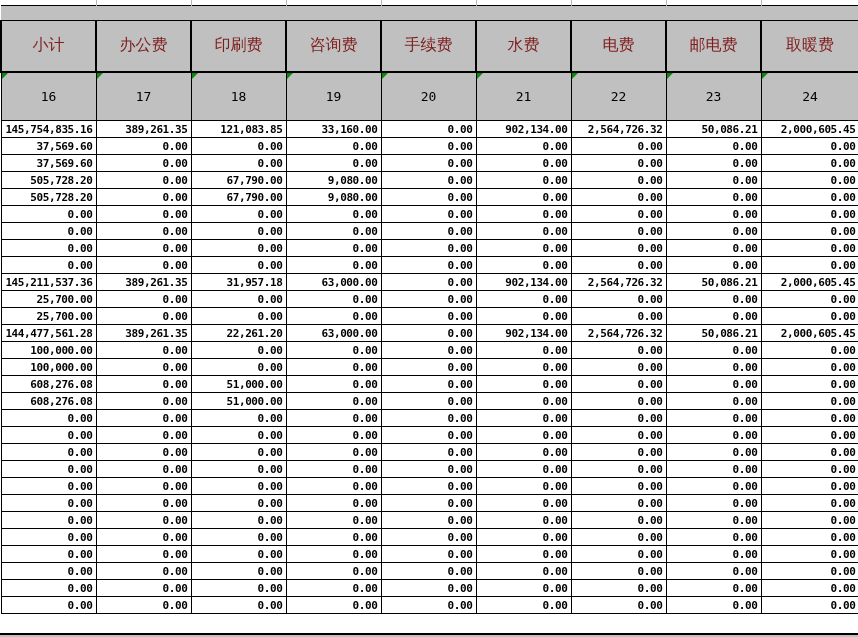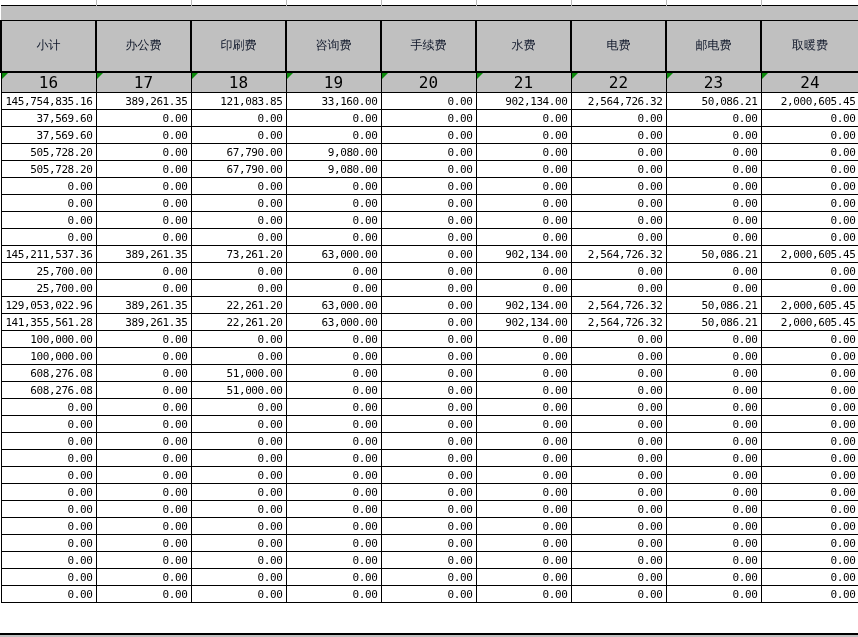--- a/index.html
+++ b/index.html
@@ -34,49 +34,49 @@
     padding: 0;
   }
 
   
   tr.hdr { height: 52px; }
   tr.hdr th {
     background: #c0c0c0;
     border: 2px solid #000;
     border-top: 1px solid #000;
     font-weight: normal;
-    font-size: 12px;
-    color: #0f172a;
+    font-size: 16px;
+    color: #7f1d1d;
     text-align: center;
     vertical-align: middle;
     padding: 0;
   }
 
   
   tr.num { height: 19px; }
   tr.num td {
     position: relative;
     background: #c0c0c0;
     border: 1px solid #000;
     font-family: "DejaVu Sans Mono", monospace;
-    font-size: 16px;
+    font-size: 13px;
     color: #000;
     text-align: center;
     vertical-align: middle;
-    padding: 0;
+    padding: 16px;
   }
   .tri {
     position: absolute; top: 0; left: 0;
     width: 0; height: 0;
     border-top: 6px solid #0a8a0a;
     border-right: 6px solid transparent;
   }
 
   
-  tr.data { height: 17px; }
+  tr.data { height: 17px; font-weight: bold; }
   tr.data td {
     background: #ffffff;
     border: 1px solid #000;
     font-family: "DejaVu Sans Mono", monospace;
     font-size: 11px;
     letter-spacing: -0.4px;
     color: #000;
     text-align: right;
     vertical-align: middle;
     padding: 0 3px 0 0;
@@ -242,21 +242,21 @@
           <td>0.00</td>
           <td>0.00</td>
           <td>0.00</td>
           <td>0.00</td>
           <td>0.00</td>
           <td>0.00</td>
         </tr>
         <tr class="data">
           <td>145,211,537.36</td>
           <td>389,261.35</td>
-          <td>73,261.20</td>
+          <td>31,957.18</td>
           <td>63,000.00</td>
           <td>0.00</td>
           <td>902,134.00</td>
           <td>2,564,726.32</td>
           <td>50,086.21</td>
           <td>2,000,605.45</td>
         </tr>
         <tr class="data">
           <td>25,700.00</td>
           <td>0.00</td>
@@ -273,42 +273,31 @@
           <td>0.00</td>
           <td>0.00</td>
           <td>0.00</td>
           <td>0.00</td>
           <td>0.00</td>
           <td>0.00</td>
           <td>0.00</td>
           <td>0.00</td>
         </tr>
         <tr class="data">
-          <td>129,053,022.96</td>
+          <td>144,477,561.28</td>
           <td>389,261.35</td>
           <td>22,261.20</td>
           <td>63,000.00</td>
           <td>0.00</td>
           <td>902,134.00</td>
           <td>2,564,726.32</td>
           <td>50,086.21</td>
           <td>2,000,605.45</td>
         </tr>
         <tr class="data">
-          <td>141,355,561.28</td>
-          <td>389,261.35</td>
-          <td>22,261.20</td>
-          <td>63,000.00</td>
-          <td>0.00</td>
-          <td>902,134.00</td>
-          <td>2,564,726.32</td>
-          <td>50,086.21</td>
-          <td>2,000,605.45</td>
-        </tr>
-        <tr class="data">
           <td>100,000.00</td>
           <td>0.00</td>
           <td>0.00</td>
           <td>0.00</td>
           <td>0.00</td>
           <td>0.00</td>
           <td>0.00</td>
           <td>0.00</td>
           <td>0.00</td>
         </tr>

